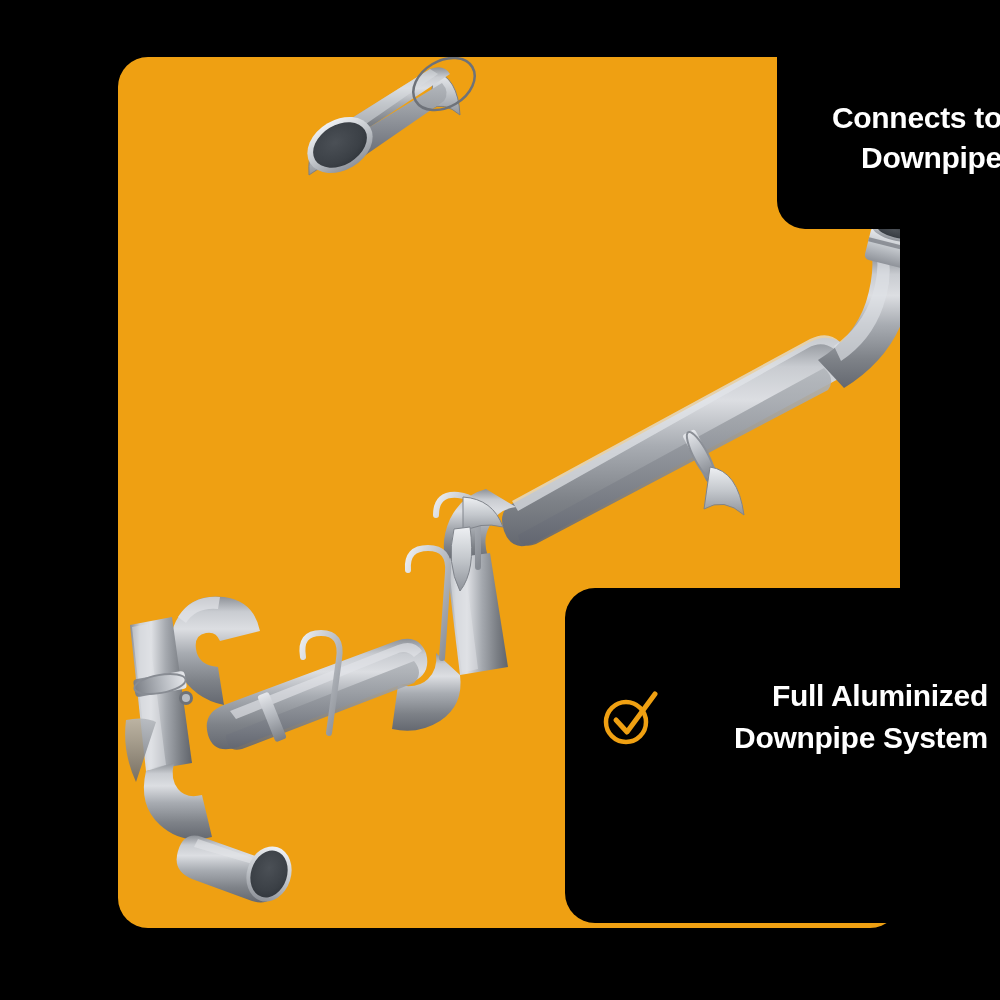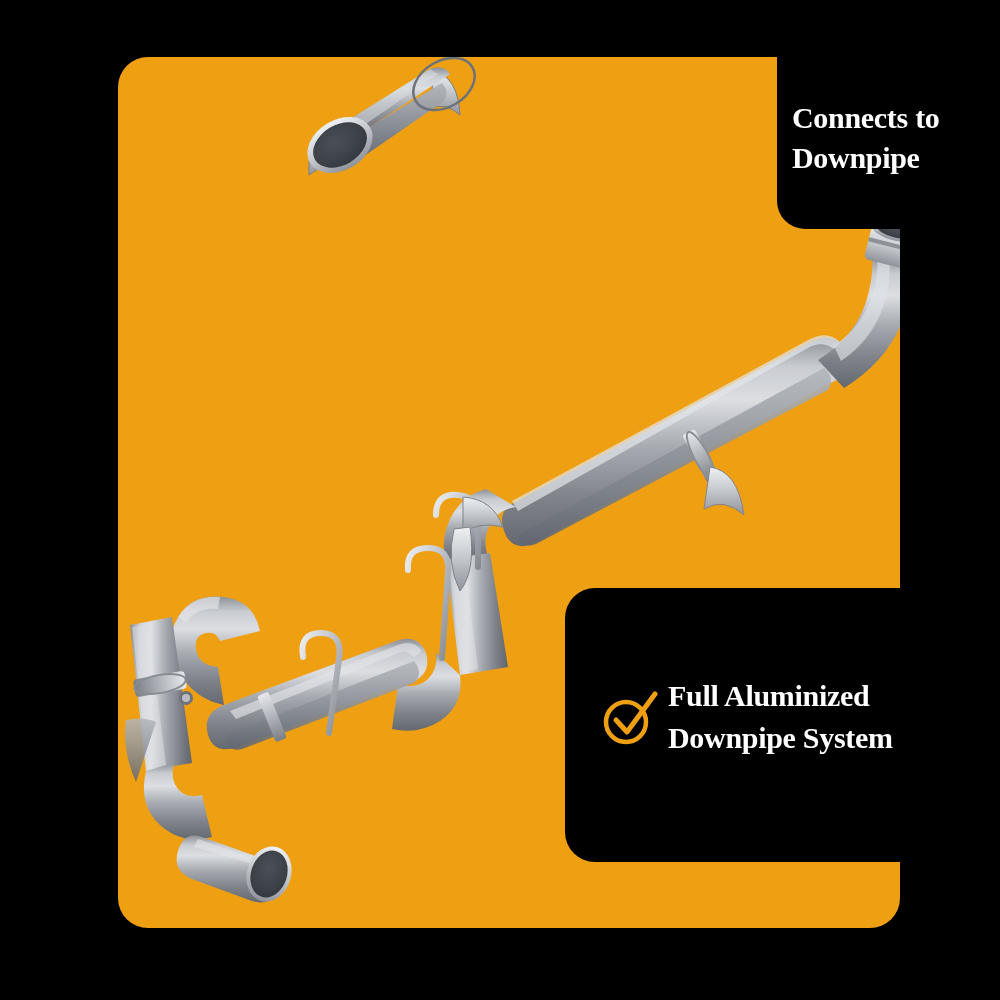--- a/index.html
+++ b/index.html
@@ -6,21 +6,22 @@
     margin: 0;
     padding: 0;
     background: #000000;
   }
   #stage {
     position: relative;
     width: 1000px;
     height: 1000px;
     background: #000000;
     overflow: hidden;
-    font-family: Liberation Serif, serif;
+    font-family: Liberation Sans, sans-serif;
+    text-align: right;
   }
 
   
   #orange-panel {
     position: absolute;
     left: 118px;
     top: 57px;
     width: 782px;
     height: 871px;
     background: #efa012;
@@ -59,21 +60,21 @@
     line-height: 40px;
     letter-spacing: -0.3px;
   }
 
   
   #callout-bottom {
     position: absolute;
     left: 565px;
     top: 588px;
     width: 435px;
-    height: 274px;
+    height: 335px;
     background: #000000;
     border-top-left-radius: 30px;
     border-bottom-left-radius: 30px;
     border-top-right-radius: 30px;
     border-bottom-right-radius: 30px;
   }
   #callout-bottom .check-wrap {
     position: absolute;
     left: 33px;
     top: 99px;

